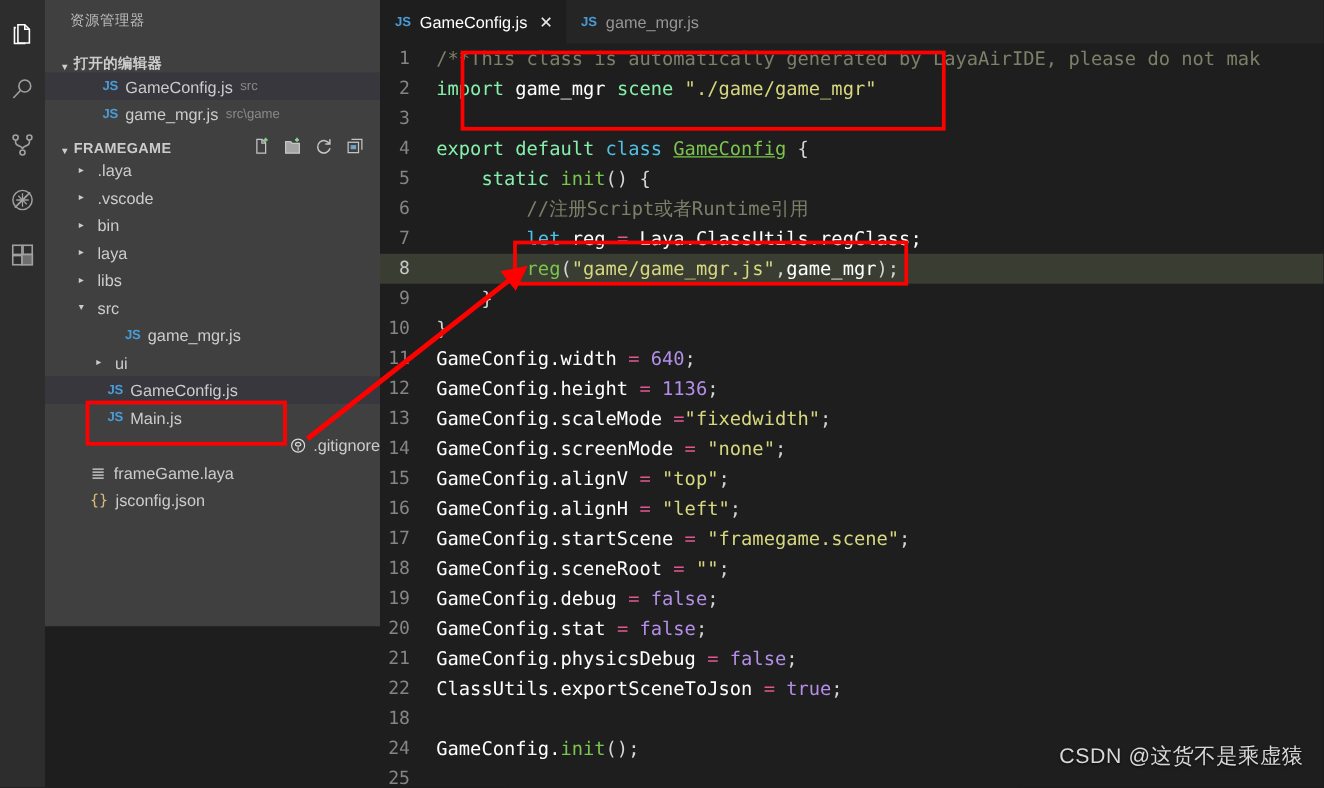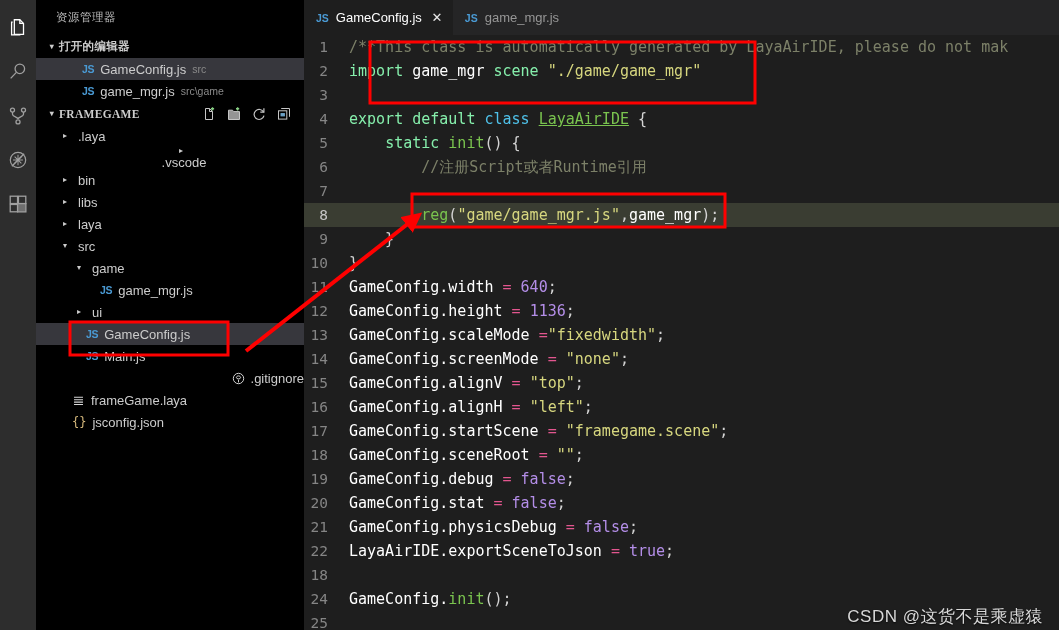--- a/index.html
+++ b/index.html
@@ -18,33 +18,33 @@
   }
   .act-item {
     width: 36px; height: 44px; display: flex;
     align-items: center; justify-content: center;
     position: relative;
   }
   .act-item svg { display: block; }
 
   
   #side-bar {
-    width: 268px; height: 630px; background: #000000;
+    width: 268px; height: 501px; background: #404040;
     flex: none; display: flex; flex-direction: column;
     color: #cccccc;
   }
   #explorer-title {
     height: 35px; line-height: 35px; padding-left: 20px;
     font-size: 11.5px; color: #bbbbbb; letter-spacing: .5px;
     flex: none;
   }
   .section-header {
-    height: 23px; display: flex; align-items: center;
+    height: 23px; display: flex; align-items: flex-end;
     padding-left: 9px; font-size: 11.5px; font-weight: bold;
-    color: #cccccc; letter-spacing: .3px; flex: none; font-family: Liberation Serif, serif;
+    color: #cccccc; letter-spacing: .3px; flex: none;
   }
   .twisty {
     width: 14px; flex: none; color: #cccccc;
     font-size: 8px; line-height: 1; text-align: center;
   }
   .twisty.open::before { content: "\25BE"; }
   .twisty.closed::before { content: "\25B8"; }
   .twisty.blank::before { content: ""; }
   .hdr-actions {
     margin-left: auto; display: flex; align-items: center;
@@ -119,21 +119,21 @@
   .t-id  { color: #ffffff; }
   .t-op  { color: #e3568f; }
   .t-pl  { color: #d4d4d4; }
 
   
   #overlay {
     position: absolute; left: 0; top: 0;
     width: 1059px; height: 630px; pointer-events: none;
   }
   #watermark {
-    position: absolute; right: 16px; bottom: 2px;
+    position: absolute; right: 16px; bottom: 14px;
     color: #d8d8d8; font-size: 17px; letter-spacing: .5px;
     font-family: "Liberation Sans", sans-serif;
     text-shadow: 0 1px 2px rgba(0,0,0,.7);
   }
 </style>
 </head>
 <body>
 
 <div id="app">
 
@@ -238,43 +238,39 @@
           </svg>
         </span>
       </span>
     </div>
 
     <div id="file-tree">
         <div class="row" style="padding-left: 22px;">
           <span class="twisty closed"></span>
           <span class="lbl">.laya</span>
         </div>
-        <div class="row" style="padding-left: 22px; flex-direction: column;">
+        <div class="row" style="padding-left: 22px;">
           <span class="twisty closed"></span>
           <span class="lbl">.vscode</span>
         </div>
         <div class="row" style="padding-left: 22px;">
           <span class="twisty closed"></span>
           <span class="lbl">bin</span>
         </div>
         <div class="row" style="padding-left: 22px;">
           <span class="twisty closed"></span>
+          <span class="lbl">laya</span>
+        </div>
+        <div class="row" style="padding-left: 22px;">
+          <span class="twisty closed"></span>
           <span class="lbl">libs</span>
-        </div>
-        <div class="row" style="padding-left: 22px;">
-          <span class="twisty closed"></span>
-          <span class="lbl">laya</span>
         </div>
         <div class="row" style="padding-left: 22px;">
           <span class="twisty open"></span>
           <span class="lbl">src</span>
-        </div>
-        <div class="row" style="padding-left: 36px;">
-          <span class="twisty open"></span>
-          <span class="lbl">game</span>
         </div>
         <div class="row" style="padding-left: 50px;">
           <span class="twisty blank"></span>
           <span class="js-badge">JS</span>
           <span class="lbl">game_mgr.js</span>
         </div>
         <div class="row" style="padding-left: 36px;">
           <span class="twisty closed"></span>
           <span class="lbl">ui</span>
         </div>
@@ -324,39 +320,39 @@
         </div>
         <div class="tab">
           <span class="js-badge">JS</span>
           <span class="tab-label">game_mgr.js</span>
         </div>
       </div>
     <div id="code-wrap">
         <div class="code-line"><div class="gutter">1</div><div class="code-text"><span class="t-cmt">/**This class is automatically generated by LayaAirIDE, please do not mak</span></div></div>
         <div class="code-line"><div class="gutter">2</div><div class="code-text"><span class="t-kw">import </span><span class="t-id">game_mgr </span><span class="t-kw">scene </span><span class="t-str">"./game/game_mgr"</span></div></div>
         <div class="code-line"><div class="gutter">3</div><div class="code-text"></div></div>
-        <div class="code-line"><div class="gutter">4</div><div class="code-text"><span class="t-kw">export default </span><span class="t-kw2">class </span><span class="t-cls">LayaAirIDE</span><span class="t-pl"> {</span></div></div>
+        <div class="code-line"><div class="gutter">4</div><div class="code-text"><span class="t-kw">export default </span><span class="t-kw2">class </span><span class="t-cls">GameConfig</span><span class="t-pl"> {</span></div></div>
         <div class="code-line"><div class="gutter">5</div><div class="code-text"><span class="t-pl">    </span><span class="t-kw">static </span><span class="t-fn">init</span><span class="t-pl">() {</span></div></div>
         <div class="code-line"><div class="gutter">6</div><div class="code-text"><span class="t-pl">        </span><span class="t-cmt">//注册Script或者Runtime引用</span></div></div>
-        <div class="code-line"><div class="gutter">7</div></div>
+        <div class="code-line"><div class="gutter">7</div><div class="code-text"><span class="t-pl">        </span><span class="t-kw2">let </span><span class="t-id">reg </span><span class="t-op">= </span><span class="t-id">Laya.ClassUtils.regClass;</span></div></div>
         <div class="code-line current"><div class="gutter">8</div><div class="code-text"><span class="t-pl">        </span><span class="t-fn">reg</span><span class="t-pl">(</span><span class="t-str">"game/game_mgr.js"</span><span class="t-pl">,</span><span class="t-id">game_mgr</span><span class="t-pl">);</span></div></div>
         <div class="code-line"><div class="gutter">9</div><div class="code-text"><span class="t-pl">    }</span></div></div>
         <div class="code-line"><div class="gutter">10</div><div class="code-text"><span class="t-pl">}</span></div></div>
         <div class="code-line"><div class="gutter">11</div><div class="code-text"><span class="t-id">GameConfig.width </span><span class="t-op">= </span><span class="t-num">640</span><span class="t-pl">;</span></div></div>
         <div class="code-line"><div class="gutter">12</div><div class="code-text"><span class="t-id">GameConfig.height </span><span class="t-op">= </span><span class="t-num">1136</span><span class="t-pl">;</span></div></div>
         <div class="code-line"><div class="gutter">13</div><div class="code-text"><span class="t-id">GameConfig.scaleMode </span><span class="t-op">=</span><span class="t-str">"fixedwidth"</span><span class="t-pl">;</span></div></div>
         <div class="code-line"><div class="gutter">14</div><div class="code-text"><span class="t-id">GameConfig.screenMode </span><span class="t-op">= </span><span class="t-str">"none"</span><span class="t-pl">;</span></div></div>
         <div class="code-line"><div class="gutter">15</div><div class="code-text"><span class="t-id">GameConfig.alignV </span><span class="t-op">= </span><span class="t-str">"top"</span><span class="t-pl">;</span></div></div>
         <div class="code-line"><div class="gutter">16</div><div class="code-text"><span class="t-id">GameConfig.alignH </span><span class="t-op">= </span><span class="t-str">"left"</span><span class="t-pl">;</span></div></div>
         <div class="code-line"><div class="gutter">17</div><div class="code-text"><span class="t-id">GameConfig.startScene </span><span class="t-op">= </span><span class="t-str">"framegame.scene"</span><span class="t-pl">;</span></div></div>
         <div class="code-line"><div class="gutter">18</div><div class="code-text"><span class="t-id">GameConfig.sceneRoot </span><span class="t-op">= </span><span class="t-str">""</span><span class="t-pl">;</span></div></div>
         <div class="code-line"><div class="gutter">19</div><div class="code-text"><span class="t-id">GameConfig.debug </span><span class="t-op">= </span><span class="t-num">false</span><span class="t-pl">;</span></div></div>
         <div class="code-line"><div class="gutter">20</div><div class="code-text"><span class="t-id">GameConfig.stat </span><span class="t-op">= </span><span class="t-num">false</span><span class="t-pl">;</span></div></div>
         <div class="code-line"><div class="gutter">21</div><div class="code-text"><span class="t-id">GameConfig.physicsDebug </span><span class="t-op">= </span><span class="t-num">false</span><span class="t-pl">;</span></div></div>
-        <div class="code-line"><div class="gutter">22</div><div class="code-text"><span class="t-id">LayaAirIDE.exportSceneToJson </span><span class="t-op">= </span><span class="t-num">true</span><span class="t-pl">;</span></div></div>
+        <div class="code-line"><div class="gutter">22</div><div class="code-text"><span class="t-id">ClassUtils.exportSceneToJson </span><span class="t-op">= </span><span class="t-num">true</span><span class="t-pl">;</span></div></div>
         <div class="code-line"><div class="gutter">18</div><div class="code-text"></div></div>
         <div class="code-line"><div class="gutter">24</div><div class="code-text"><span class="t-id">GameConfig.</span><span class="t-fn">init</span><span class="t-pl">();</span></div></div>
         <div class="code-line"><div class="gutter">25</div><div class="code-text"></div></div>
       </div>
   </div>
 
   <svg id="overlay">
     <defs>
       <marker id="arrowhead" markerWidth="5" markerHeight="5" refX="2.4" refY="2.5" orient="auto">
         <path d="M0,0 L5,2.5 L0,5 z" fill="#ff0000"></path>

